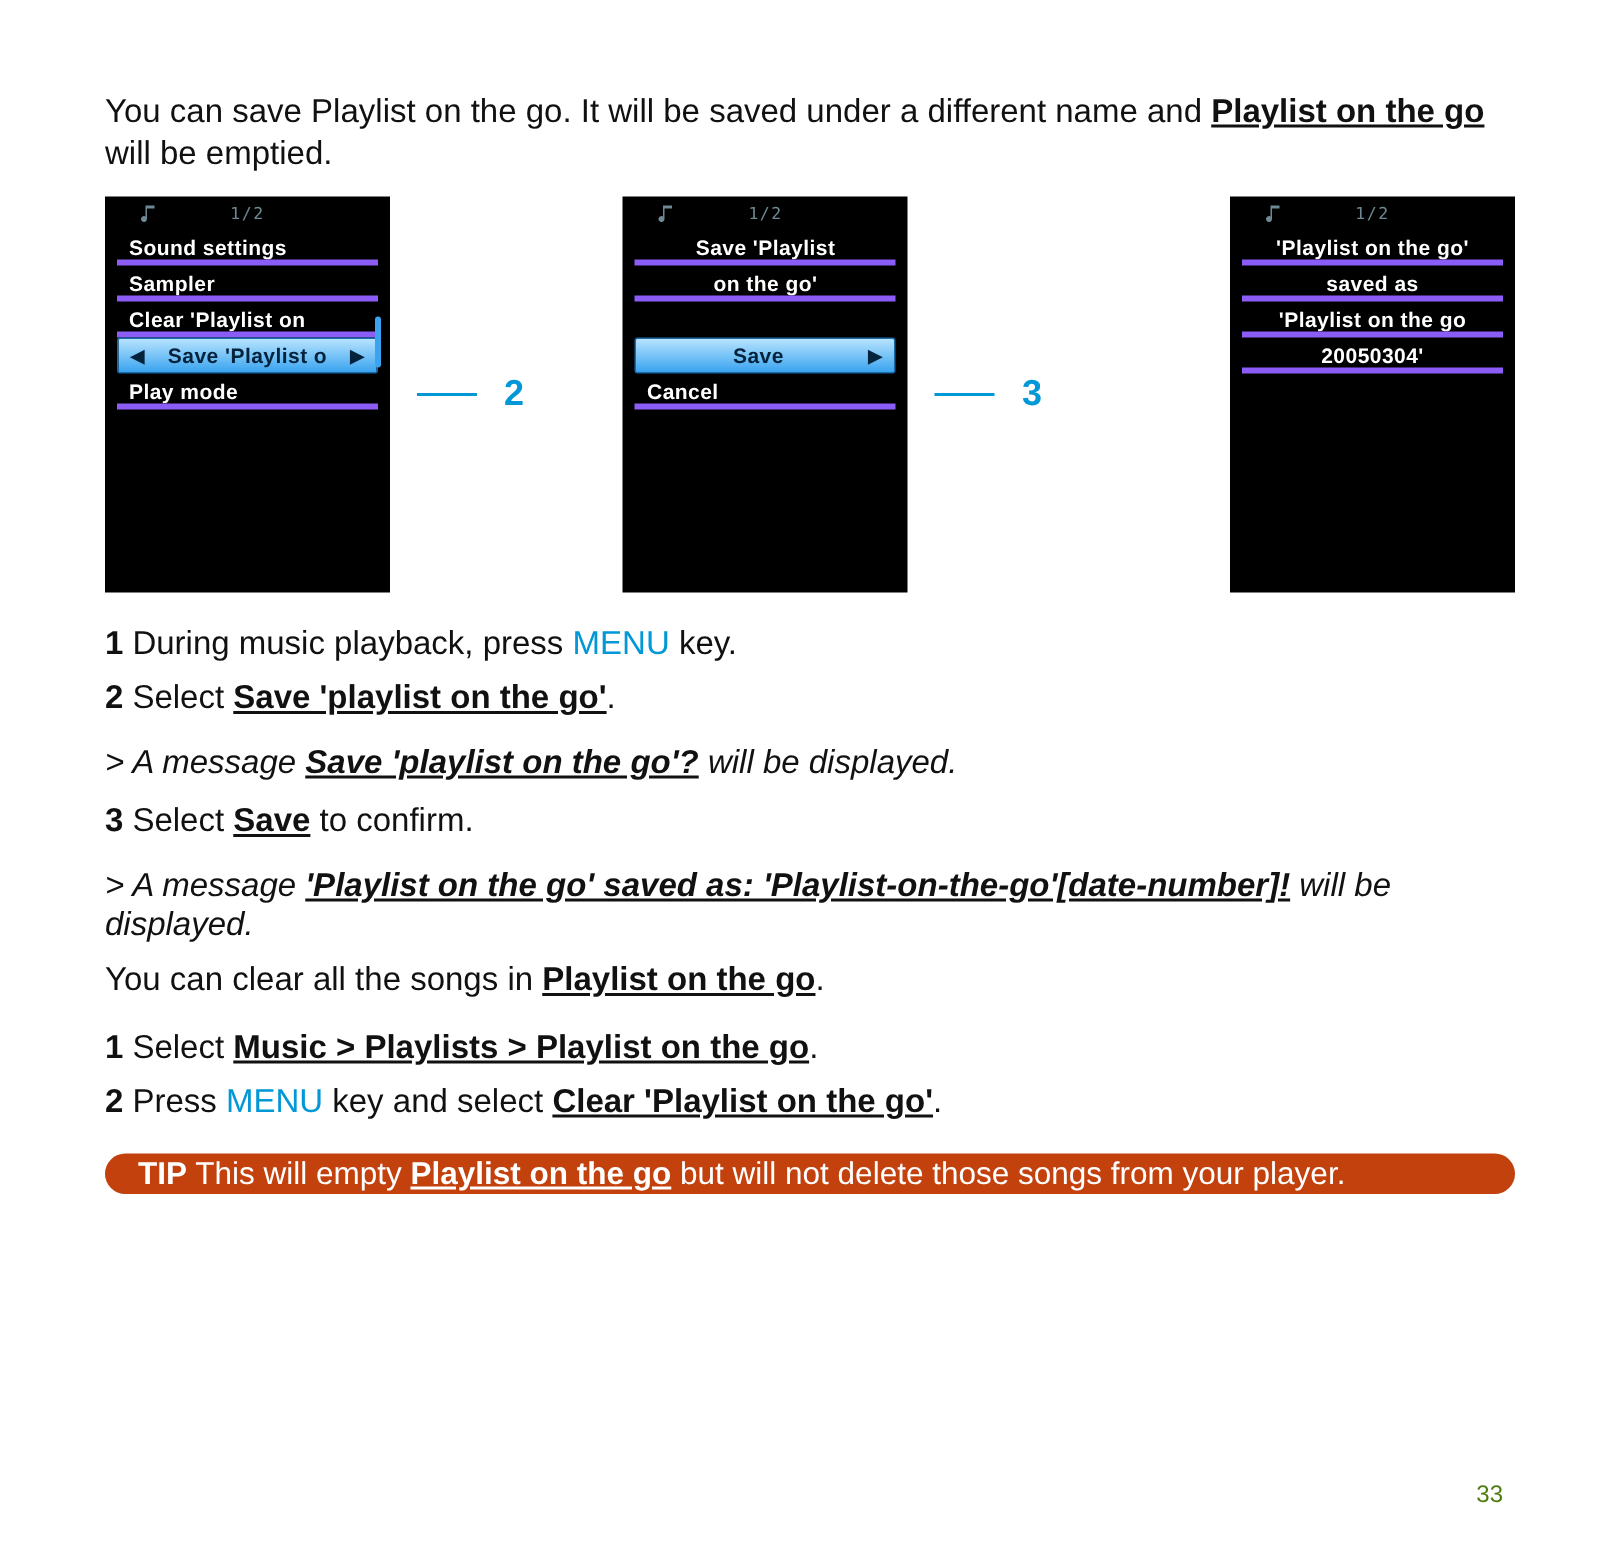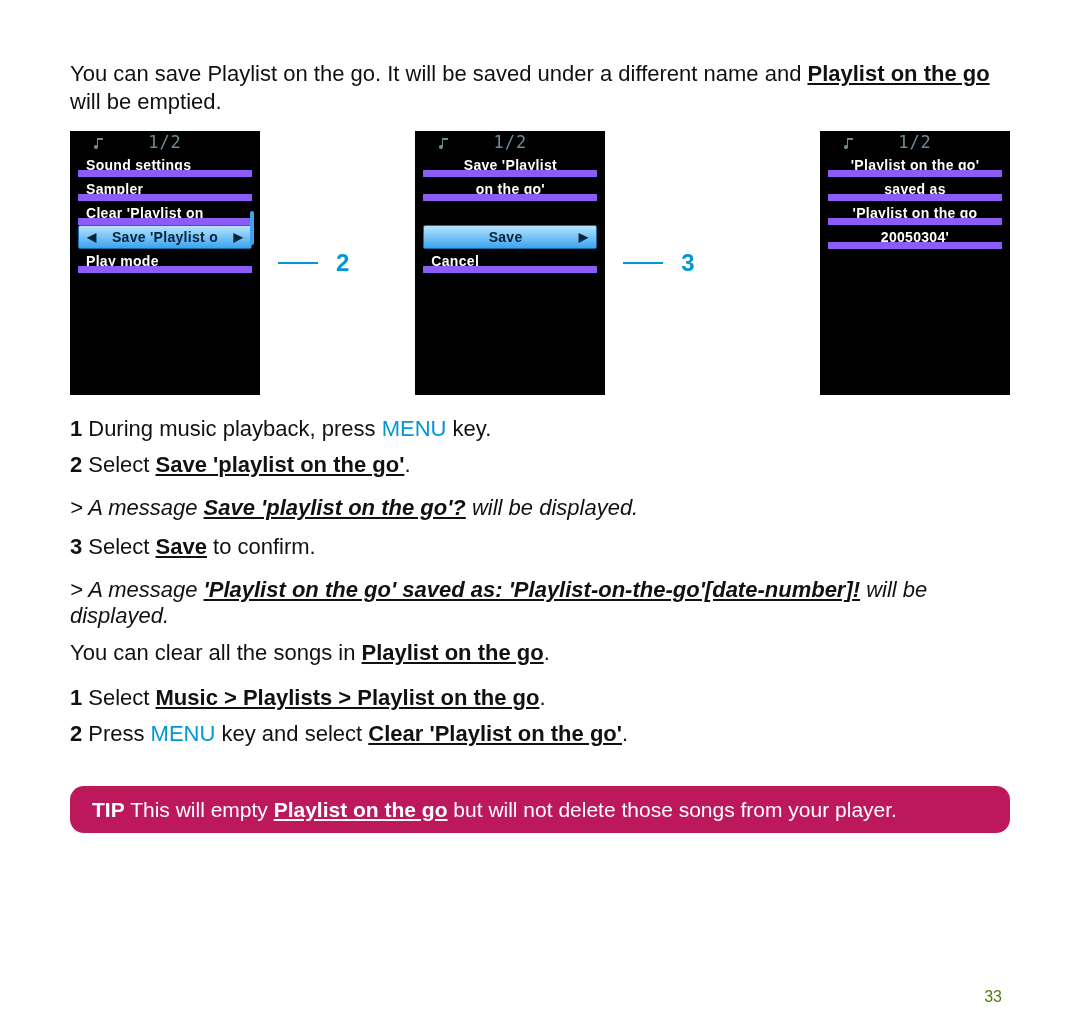--- a/index.html
+++ b/index.html
@@ -3,39 +3,39 @@
 <meta charset="utf-8">
 <style>
   * { box-sizing: border-box; margin: 0; padding: 0; }
   html, body { width: 1080px; height: 1036px; background: #fff; font-family: "Gill Sans", "Gill Sans MT", "Trebuchet MS", Arial, sans-serif; color: #111; }
   .page { padding: 60px 70px 30px 70px; position: relative; height: 1036px; }
   h2.section { color: #0297d6; font-size: 30px; font-weight: 700; margin-bottom: 12px; letter-spacing: 0.2px; }
   p.intro { font-size: 22px; line-height: 1.25; margin-bottom: 16px; }
   strong { font-weight: 700; text-decoration: underline; }
   .screens-row { display: flex; align-items: center; gap: 18px; margin: 8px 0 18px 0; }
   .device { width: 190px; height: 264px; background: #000; position: relative; }
-  .dev-top { display: flex; align-items: center; height: 22px; padding: 0 23px; color: #6d8a94; font-size: 17px; font-family: monospace; }
+  .dev-top { display: flex; align-items: center; height: 22px; padding: 0 23px; color: #6d8a94; font-size: 11px; font-family: monospace; }
   .dev-top .noteicon { width: 14px; display: inline-block; }
   .dev-top .pos { flex: 1; text-align: center; letter-spacing: 1px; }
   .dev-body { position: absolute; top: 22px; left: 8px; right: 8px; }
-  .mrow { height: 24px; line-height: 24px; font-size: 14px; color: #fff; padding: 0 8px; border-bottom: 7px solid #8b5cf6; font-weight: 600; letter-spacing: 0.3px; white-space: nowrap; overflow: hidden; }
+  .mrow { height: 24px; line-height: 24px; font-size: 14px; color: #fff; padding: 0 8px; border-bottom: 4px solid #8b5cf6; font-weight: 600; letter-spacing: 0.3px; white-space: nowrap; overflow: hidden; }
   .mrow.sel { background: linear-gradient(#b7e3ff, #3aa4ef); color: #03233d; display: flex; align-items: center; justify-content: space-between; border: 1px solid #1a6aa8; border-radius: 2px; }
   .mrow.sel .arrow-l, .mrow.sel .arrow-r { color: #03233d; font-size: 12px; }
   .mrow.center { text-align: center; }
   .scroll-ind { position: absolute; right: -2px; top: 58px; width: 4px; height: 34px; background: #3aa4ef; border-radius: 2px; }
   .callnum { color: #0297d6; font-size: 24px; font-weight: 700; align-self: center; }
   .num-line { width: 40px; height: 2px; background: #0297d6; align-self: center; }
   .spacer { flex: 1; }
   ol.steps { list-style: none; font-size: 22px; line-height: 1.45; margin-bottom: 14px; }
   ol.steps li { margin-bottom: 4px; }
   ol.steps li .n { font-weight: 700; margin-right: 6px; }
   .menu-key { color: #0297d6; }
   .result { font-style: italic; font-size: 22px; margin: 6px 0 10px 0; }
   .result .gt { font-style: italic; }
-  .tip-box { background: #be185d; color: #fff; border-radius: 14px; padding: 10px 22px; font-size: 21px; line-height: 1.3; margin-top: 36px; }
+  .tip-box { background: #c2410c; color: #fff; border-radius: 14px; padding: 0 22px; font-size: 21px; line-height: 1.3; margin-top: 19px; }
   .tip-box .tip-label { font-weight: 700; }
   .pagenum { position: absolute; bottom: 30px; right: 78px; font-size: 16px; color: #4d7c0f; }
   .note-svg { display: inline-block; vertical-align: middle; }
 </style>
 </head>
 <body>
 
 <div class="page">
 
 

